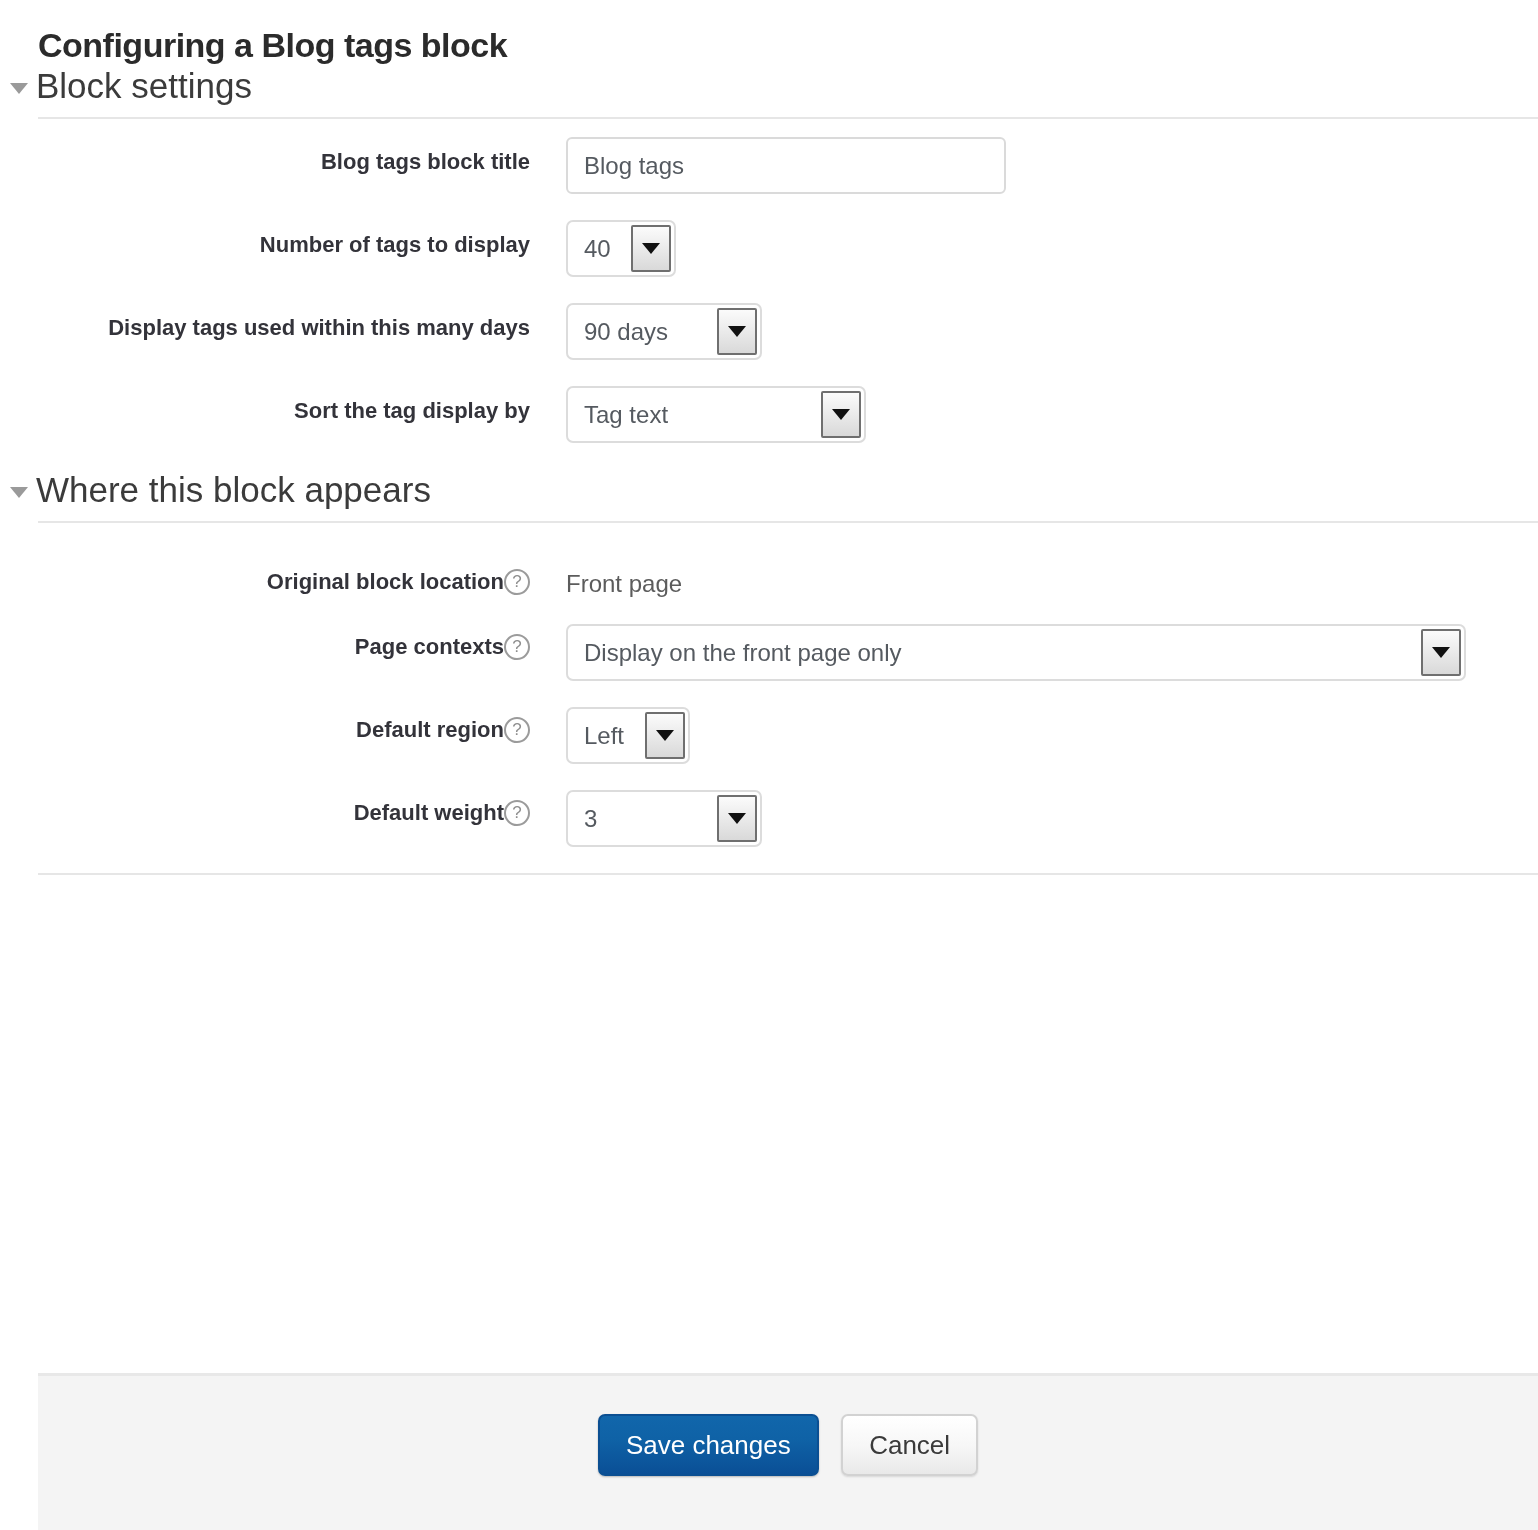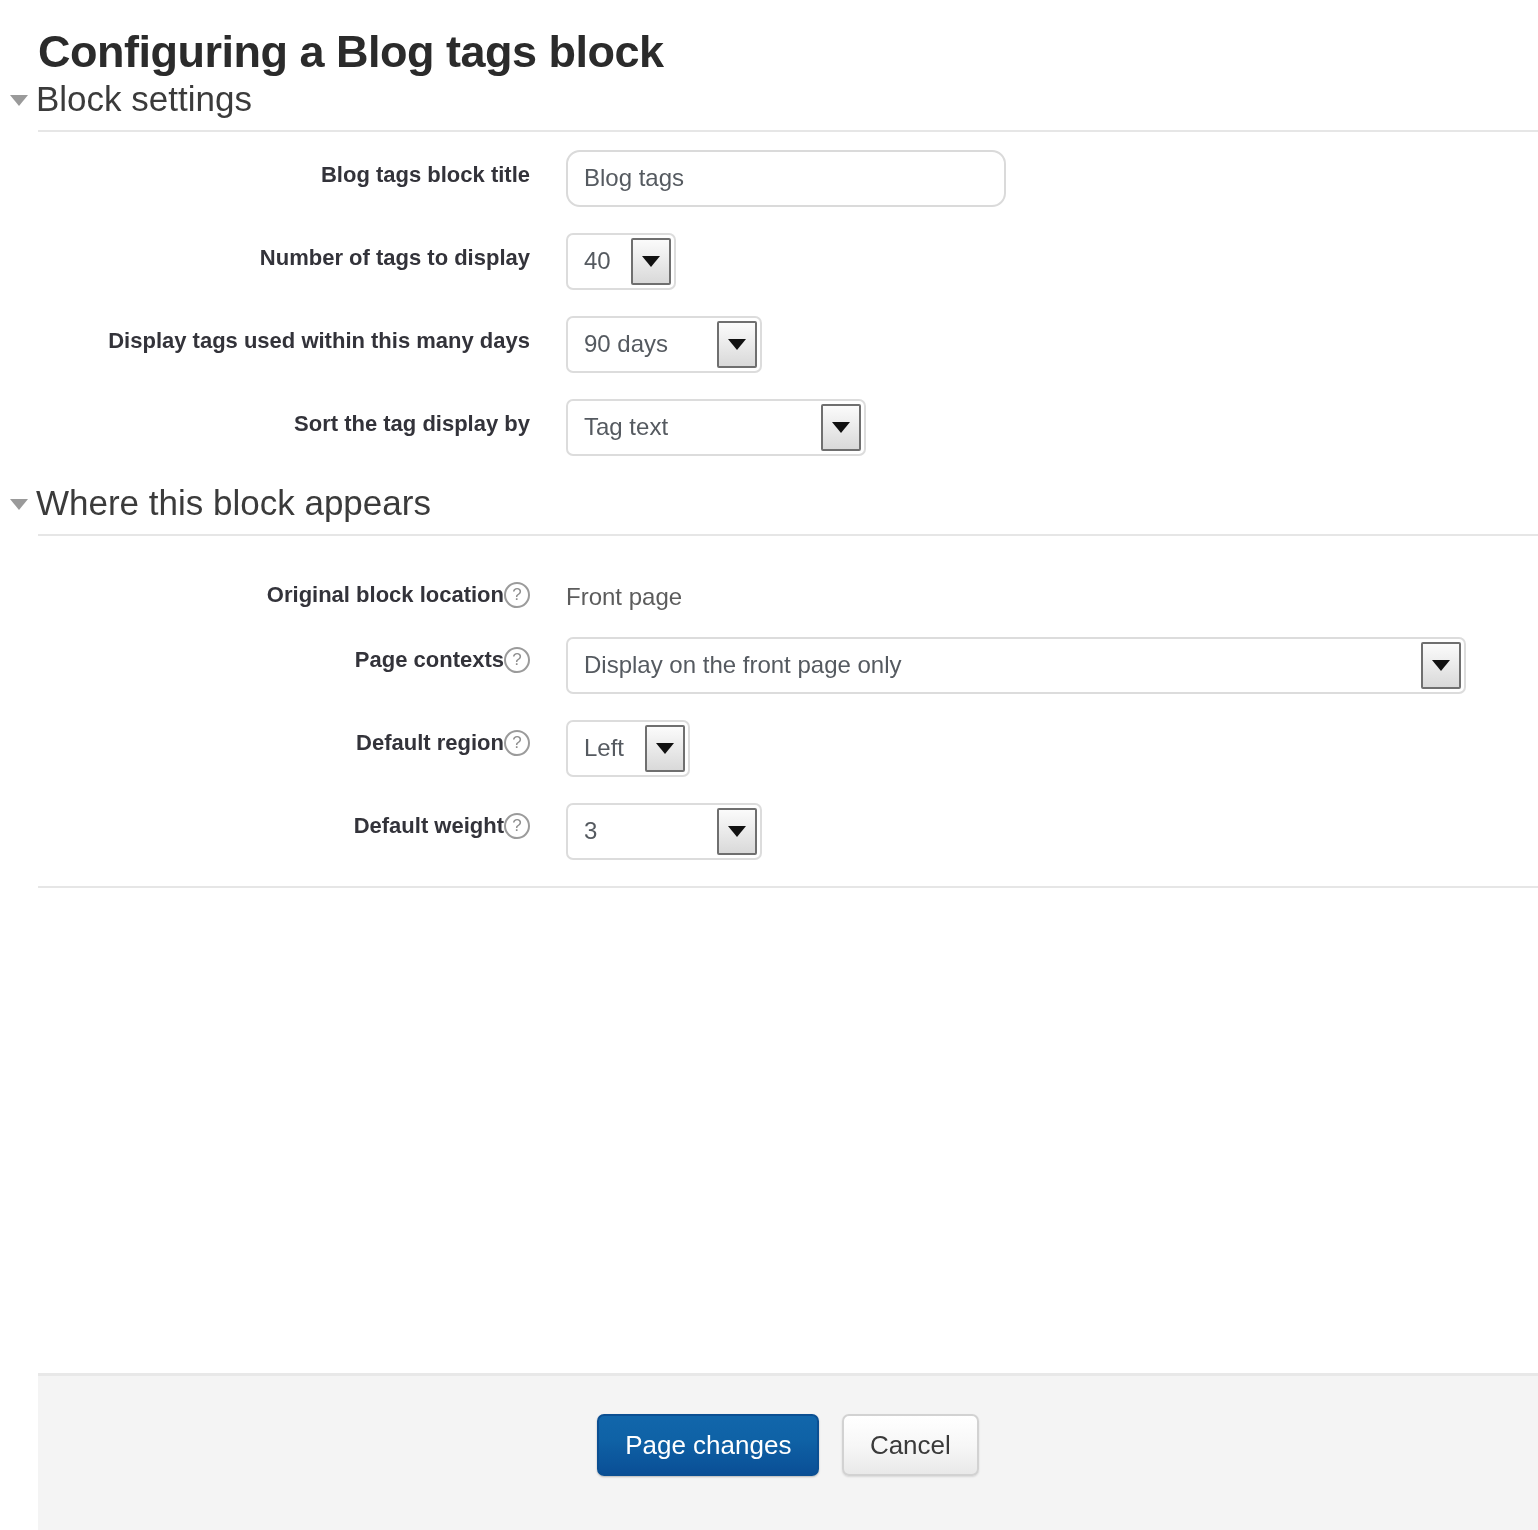--- a/index.html
+++ b/index.html
@@ -10,21 +10,21 @@
   body {
     width: 1538px;
     height: 1530px;
     font-family: "Liberation Sans", sans-serif;
     color: #2f2f2f;
     overflow: hidden;
     position: relative;
   }
 
   .page-title {
-    font-size: 45px;
+    font-size: 34px;
     font-weight: bold;
     color: #2b2b2b;
     letter-spacing: -0.5px;
     margin: 0;
     padding: 26px 0 0 38px;
     line-height: 1.15;
   }
 
   
   .section {
@@ -110,21 +110,21 @@
     font-family: "Liberation Sans", sans-serif;
     cursor: pointer;
     background: #fff;
   }
 
   
   .text-input {
     height: 57px;
     width: 440px;
     border: 2px solid #dadada;
-    border-radius: 14px;
+    border-radius: 6px;
     background: #fff;
     font-size: 24px;
     color: #555a60;
     padding: 0 16px;
     font-family: "Liberation Sans", sans-serif;
     outline: none;
   }
 
   
   .select {
@@ -341,15 +341,15 @@
     </div>
 
   </div>
 </div>
 
 <div class="section" style="margin-top:26px;">
   <div class="section-rule"></div>
 </div>
 
 <div class="footer">
-  <span class="btn btn-primary">Page changes</span>
+  <span class="btn btn-primary">Save changes</span>
   <span class="btn btn-secondary">Cancel</span>
 </div>
 
 </body></html>

